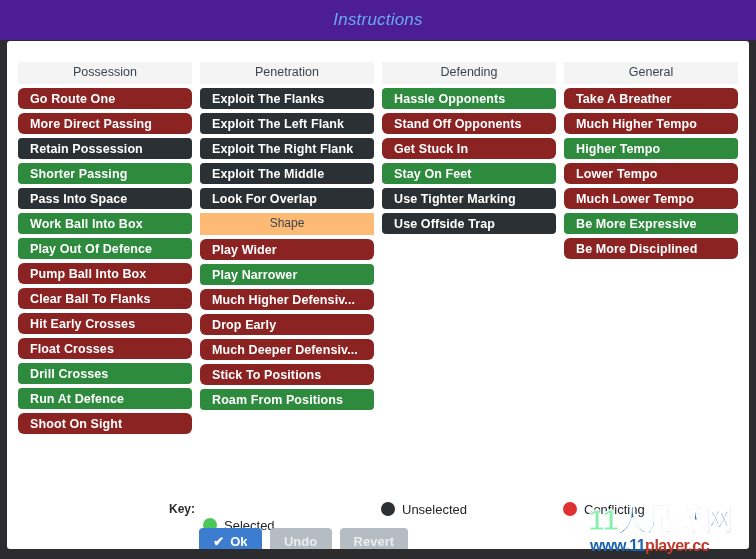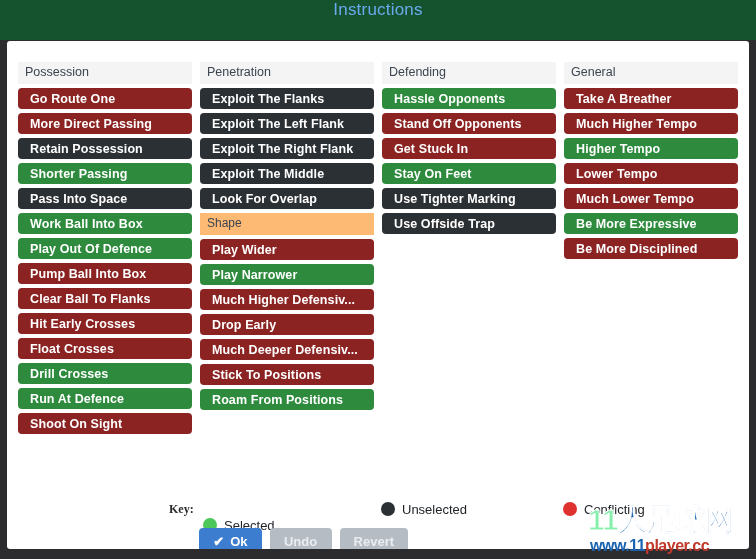--- a/index.html
+++ b/index.html
@@ -17,41 +17,43 @@
     position: relative;
     width: 756px;
     height: 559px;
     background: #2c2c2e;
   }
 
   
   .title-bar {
     height: 40px;
     display: flex;
-    align-items: flex-start;
+    align-items: center;
     justify-content: center;
-    background: #14532d;
+    background: #4c1d95;
+    font-style: italic;
   }
   .title-text {
     color: #6aa9ee;
     font-size: 17px;
     font-weight: 400;
     letter-spacing: .2px;
   }
 
   
   .panel {
     position: absolute;
     left: 7px;
     top: 41px;
     width: 742px;
     height: 508px;
     background: #ffffff;
     border-radius: 3px;
     overflow: hidden;
+    text-align: center;
   }
 
   
   .columns {
     position: absolute;
     left: 11px;
     top: 21px;
     width: 720px;
     display: flex;
     gap: 8px;
@@ -81,21 +83,21 @@
     font-size: 12.5px;
     font-weight: bold;
     display: flex;
     align-items: center;
     padding-left: 12px;
     white-space: nowrap;
     overflow: hidden;
     text-overflow: ellipsis;
     letter-spacing: .1px;
   }
-  .opt.conflicting { background: #8b2323; }
+  .opt.conflicting { background: #8b2323; border-radius: 6px; }
   .opt.unselected  { background: #2b3035; }
   .opt.selected    { background: #2e8b3d; }
 
   .subheader {
     background: #fdba74;
     color: #3c4450;
     font-size: 12px;
     padding: 4px 7px 5px 7px;
     height: 22px;
     line-height: 13px;
@@ -114,21 +116,20 @@
     display: flex;
     align-items: center;
     font-size: 12.5px;
     color: #2b2b2b;
   }
   .legend-key-label {
     position: absolute;
     left: 162px;
     font-weight: bold;
     font-size: 12px;
-    font-family: Liberation Serif, serif;
   }
   .legend-item {
     position: absolute;
     display: flex;
     align-items: center;
     gap: 7px;
   }
   .legend-item.i0 { left: 196px; margin-top: 32px; }
   .legend-item.i1 { left: 374px; }
   .legend-item.i2 { left: 556px; }

